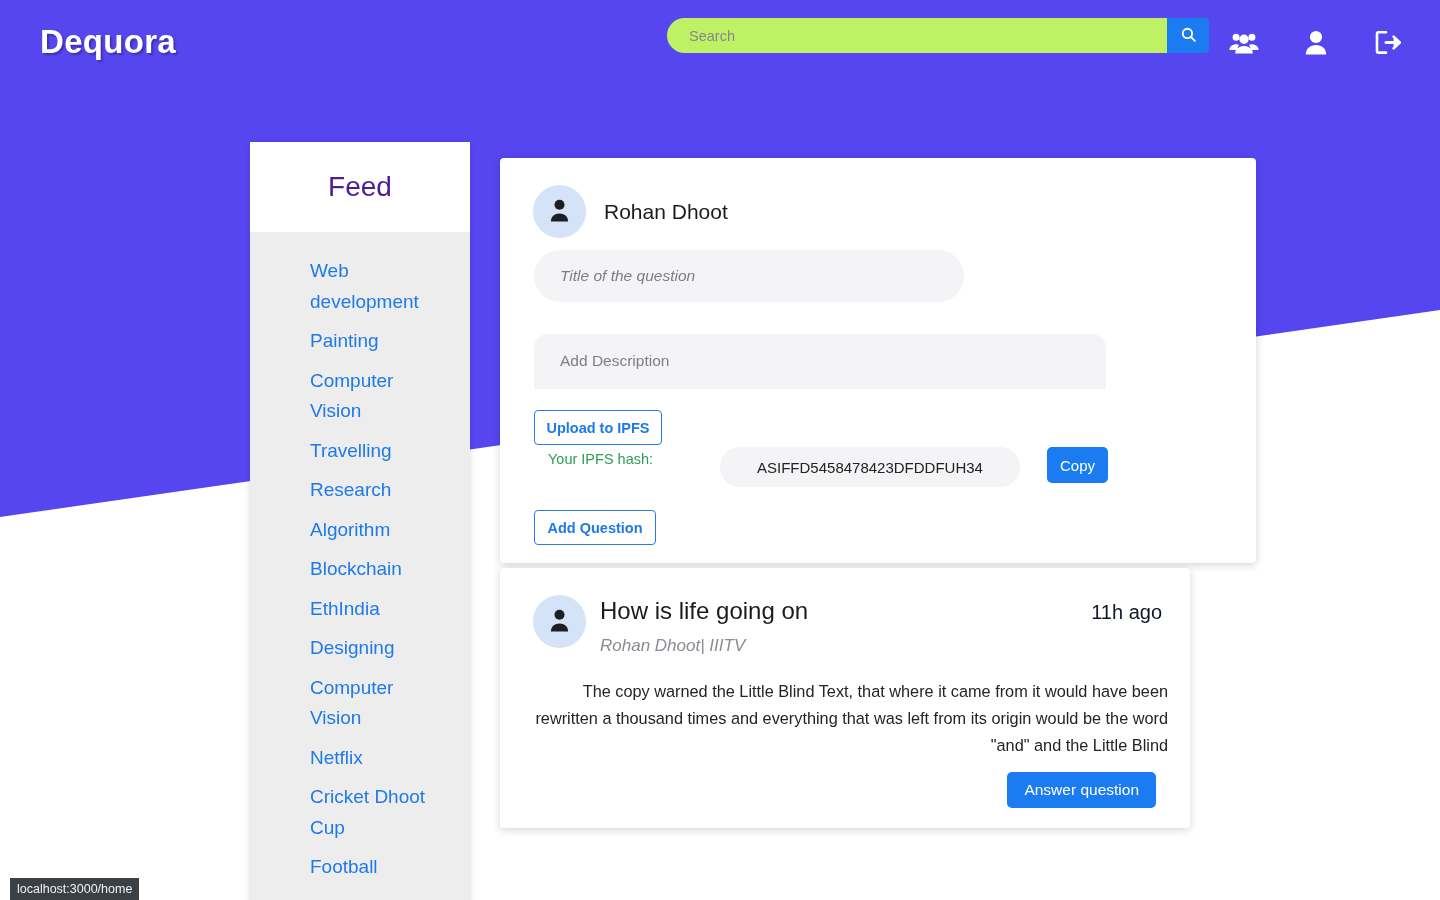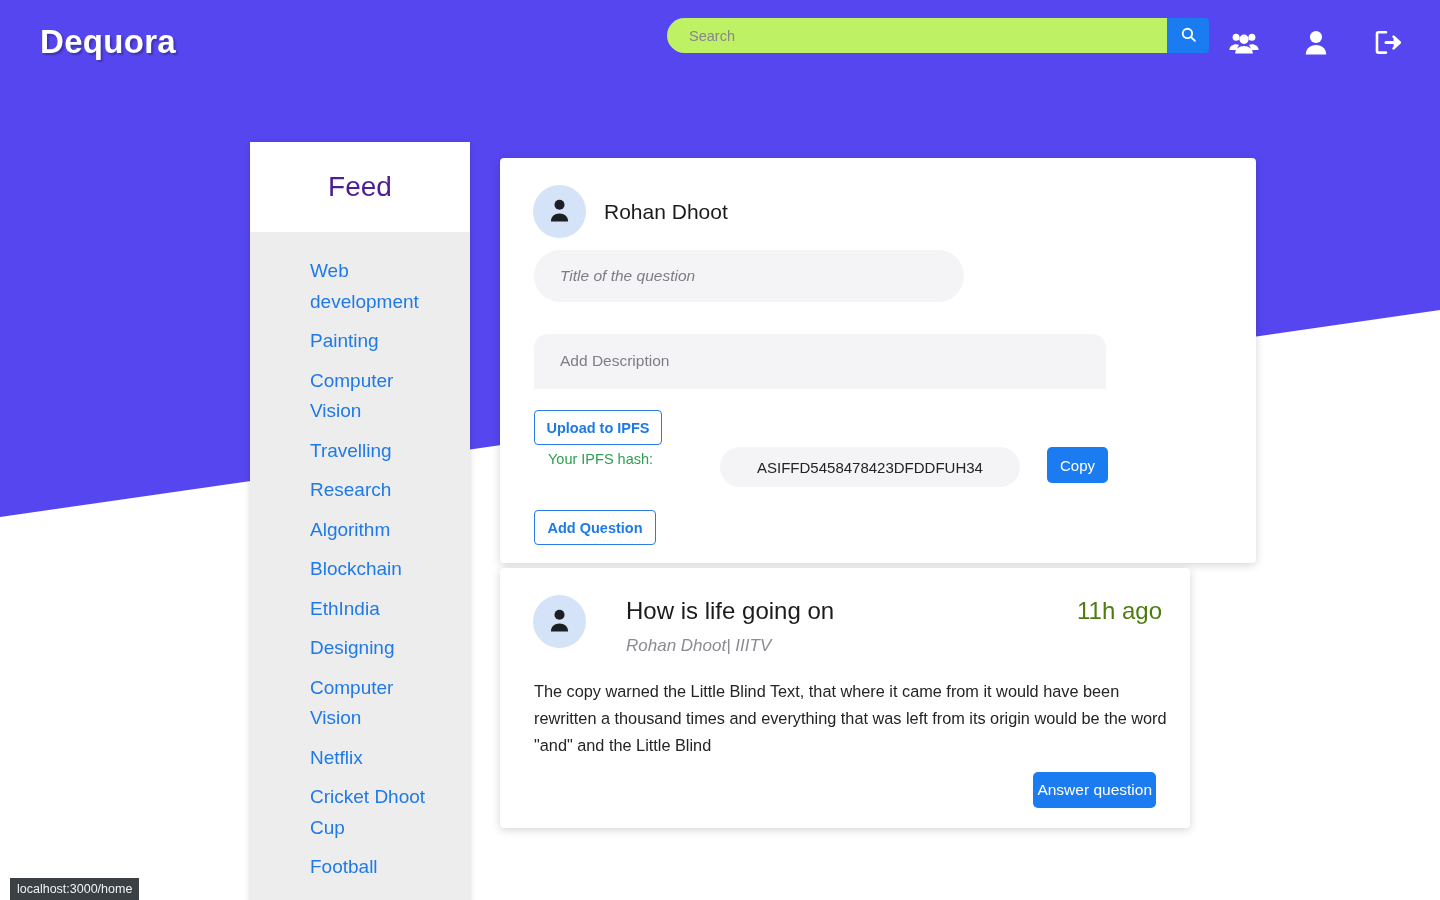--- a/index.html
+++ b/index.html
@@ -302,59 +302,60 @@
   
   .card-question {
     left: 500px;
     top: 568px;
     width: 690px;
     height: 260px;
   }
 
   .q-head {
     display: flex;
-    gap: 40px;
+    gap: 14px;
     padding: 27px 0 0 33px;
   }
   .q-headtext { flex: 1 1 auto; padding-top: 2px; }
   .q-titlerow {
     display: flex;
     align-items: baseline;
     justify-content: space-between;
     padding-right: 28px;
   }
   .q-title {
     font-size: 24px;
     color: #1b1b1b;
   }
   .q-time {
-    font-size: 24px;
-    color: #4d7c0f;
+    font-size: 20px;
+    color: #0f172a;
     white-space: nowrap;
   }
   .q-author {
     font-size: 17px;
     color: #8b8b93;
     margin-top: 11px;
     font-style: italic;
   }
 
   .q-body {
     padding: 22px 22px 0 34px;
     font-size: 16.3px;
     line-height: 27px;
     color: #242424;
+    text-align: right;
   }
 
   .btn-answer {
     position: absolute;
     right: 34px;
     bottom: 20px;
     height: 36px;
-    padding: 0 4px;
+    padding: 0 17px;
     background: #1a7cf0;
     color: #ffffff;
     border: none;
     border-radius: 5px;
     font-size: 15.5px;
     cursor: pointer;
     font-family: "Liberation Sans", sans-serif;
   }
 
   

